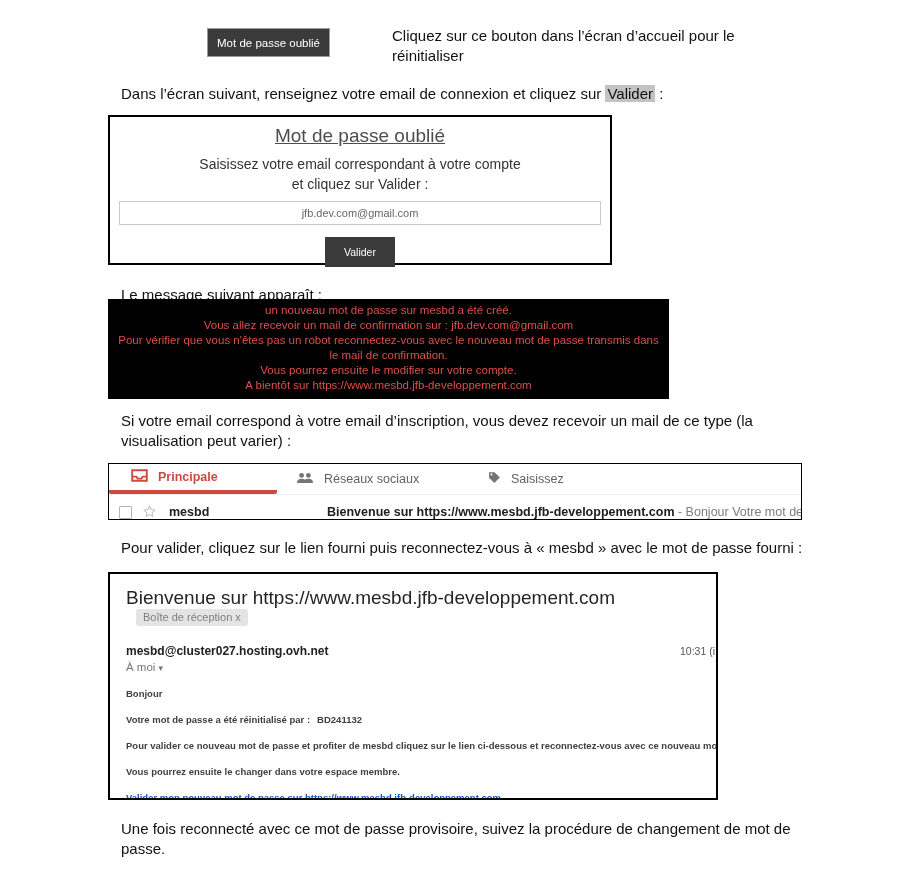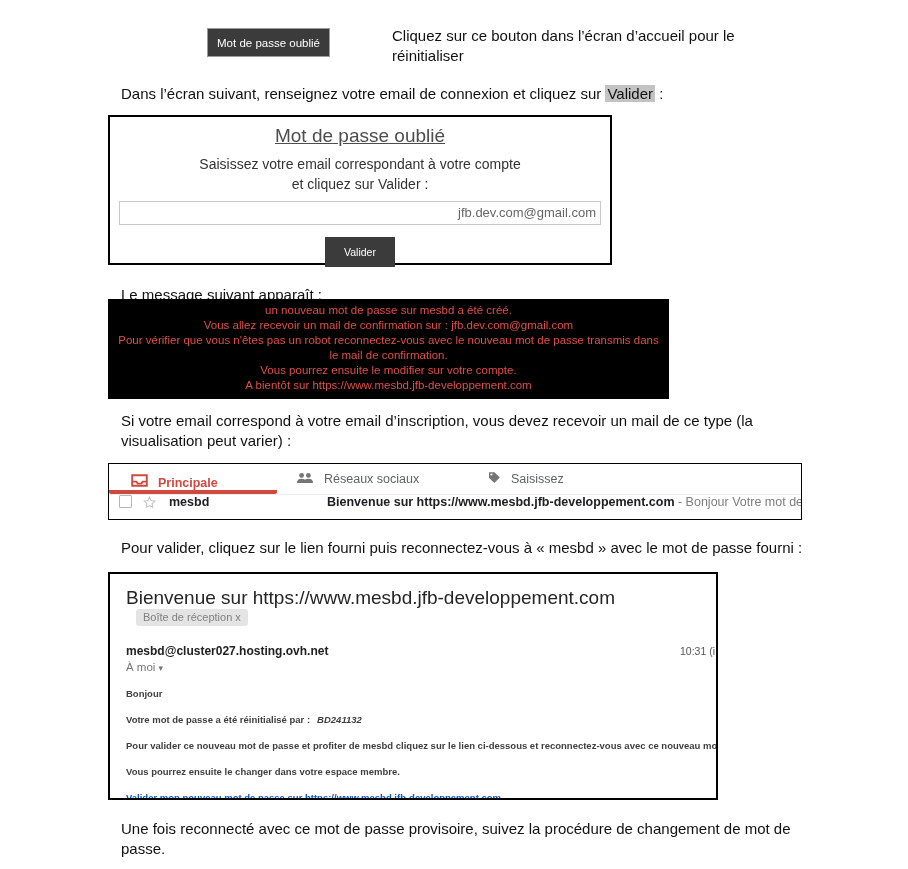--- a/index.html
+++ b/index.html
@@ -23,22 +23,22 @@
 
   
   .forgot-box {
     position:absolute; left:108px; top:115px; width:504px; height:150px;
     border:2px solid #000; text-align:center; padding:6px 9px; background:#fff;
   }
   .forgot-title { font-size:19px; color:#4d4d4d; text-decoration:underline; margin:2px 0 7px; }
   .forgot-line { font-size:14px; color:#333; line-height:1.45; }
   .email-input {
     display:block; width:100%; height:24px; margin-top:6px; border:1px solid #c9c9c9;
-    padding:2px 4px; font-size:13px; color:#666; font-family:"Liberation Sans", sans-serif;
-    text-align:right; background:#fff;
+    padding:2px 4px; font-size:11px; color:#666; font-family:"Liberation Sans", sans-serif;
+    text-align:center; background:#fff;
   }
   .submit-btn {
     display:block; margin:12px auto 0; width:70px; height:30px; background:#3b3b3b;
     color:#fff; border:none; font-size:10.5px; font-family:"Liberation Sans", sans-serif; cursor:pointer;
   }
 
   .step2 { top:285px; }
 
   
   .message-box {
@@ -46,24 +46,24 @@
     text-align:center; padding:3px 8px 5px; font-size:11.5px; line-height:1.3;
     color:#dd4f4b; background:#000000;
   }
 
   .step3 { top:411px; width:715px; }
 
   
   .inbox-box { position:absolute; left:108px; top:463px; width:694px; height:57px; border:1px solid #000; background:#fff; }
   .tabs { display:flex; height:30px; }
   .tab { display:flex; align-items:center; gap:10px; font-size:12.5px; color:#5f6368; }
-  .tab-1 { width:168px; padding-left:22px; border-bottom:4px solid #d0493f; border-radius:0 0 2px 2px; color:#d0493f; font-weight:bold;align-items:flex-end; }
+  .tab-1 { width:168px; padding-left:22px; border-bottom:4px solid #d0493f; border-radius:0 0 2px 2px; color:#d0493f; font-weight:bold; }
   .tab-2 { width:191px; padding-left:19px; }
   .tab-3 { padding-left:19px; }
-  .mail-row { display:flex; align-items:flex-start; height:25px; font-size:12.5px; border-top:1px solid #ededed; }
+  .mail-row { display:flex; align-items:flex-end; height:25px; font-size:12.5px; border-top:1px solid #ededed; }
   .checkbox { width:13px; height:13px; border:1px solid #b5b5b5; border-radius:1px; margin-left:10px; flex:none; }
   .star { margin-left:10px; flex:none; display:flex; align-items:center; }
   .sender { font-weight:bold; color:#202124; margin-left:12px; width:158px; flex:none; }
   .subject-line { flex:1; white-space:nowrap; overflow:hidden; color:#202124; }
   .subject-bold { font-weight:bold; }
   .snippet { color:#7d7d7d; }
 
   .step4 { top:538px; width:705px; }
 
   
@@ -77,21 +77,21 @@
     display:inline-block; background:#e4e4e4; color:#808080; font-size:11px;
     padding:2px 7px 3px; border-radius:3px; margin-left:10px; vertical-align:3px; white-space:nowrap;
   }
   .badge-x { margin-left:3px; }
   .sender-row { position:relative; margin-top:16px; padding-left:16px; font-size:12px; }
   .email-sender { font-weight:bold; color:#222; }
   .email-time { position:absolute; right:1px; top:1px; font-size:10.5px; color:#555; white-space:nowrap; }
   .to-row { padding:3px 15px 0 16px; font-size:11.5px; color:#777; }
   .chev { font-size:9px; }
   .email-para { margin-top:15px; padding:0 16px; font-size:9.5px; font-weight:bold; color:#3f3f3f; white-space:nowrap; }
-  .pwd { margin-left:7px;font-style:italic; }
+  .pwd { margin-left:7px; }
   .email-link { color:#1155cc; text-decoration:underline; cursor:pointer; }
 
   .outro { top:819px; width:712px; }
 </style>
 </head>
 <body>
 
 <div class="page">
 
   <button class="intro-btn">Mot de passe oublié</button>

